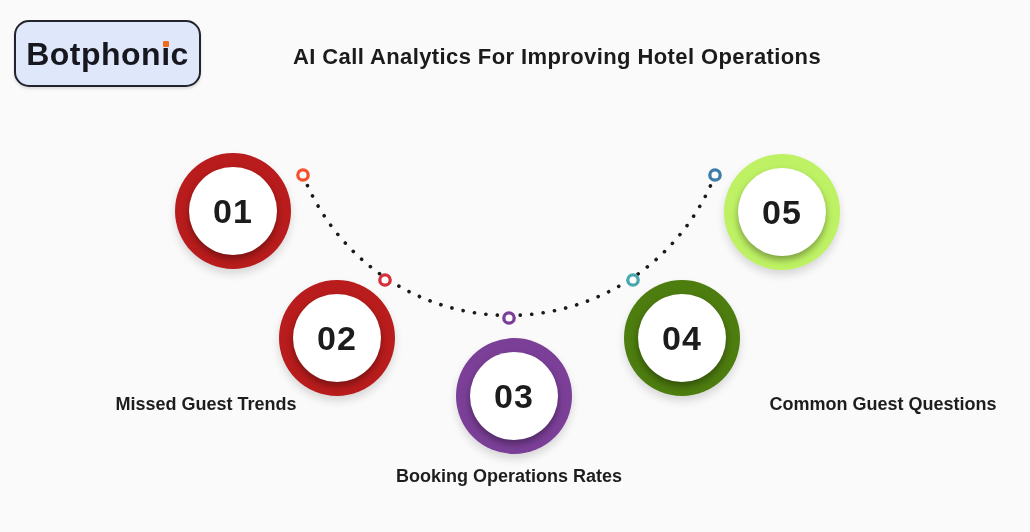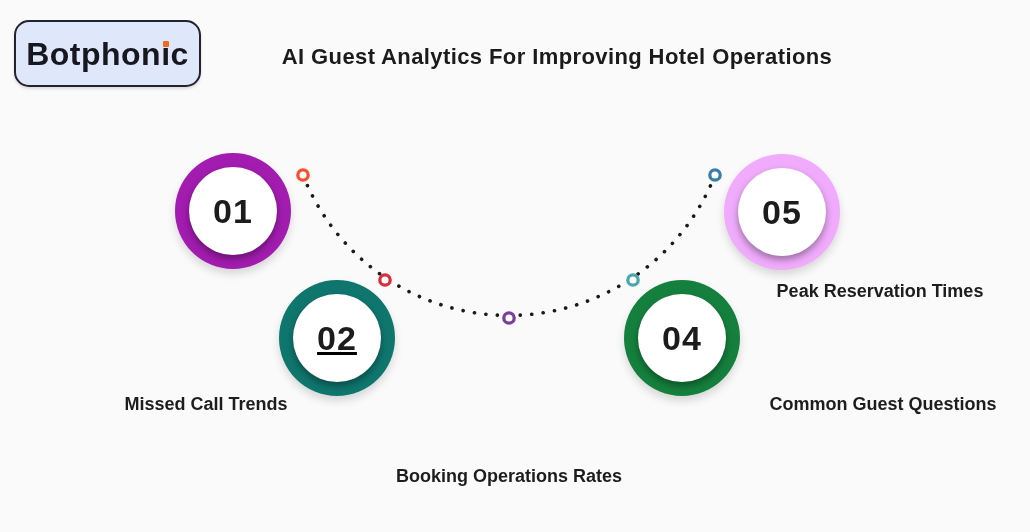--- a/index.html
+++ b/index.html
@@ -67,45 +67,47 @@
   .lab-4 { left:858px; top:404px;margin-left:25px; }
   .lab-5 { left:880px; top:291px; }
 </style>
 </head>
 <body>
 
 <div class="canvas">
 
   <div class="logo-badge" style="background: rgb(223, 231, 250); --dot-color: #F2691D;">Botphon<span class="logo-i">ı<span class="logo-i-dot"></span></span>c</div>
 
-  <div class="title">AI Guest Analytics For Improving Hotel Operations</div>
+  <div class="title">AI Call Analytics For Improving Hotel Operations</div>
 
   <svg class="connector" width="1030" height="532" viewBox="0 0 1030 532">
     <path d="M303 175 A221.3 221.3 0 0 0 715 175" fill="none" stroke-width="3.6" stroke-dasharray="0.1 11.4" stroke-linecap="round" stroke="#1A1A1A"></path>
     <circle cx="303" cy="175" r="5.2" fill="#ffffff" stroke-width="3.3" stroke="#F4512C"></circle>
     <circle cx="385" cy="280" r="5.2" fill="#ffffff" stroke-width="3.3" stroke="#D6303B"></circle>
     <circle cx="509" cy="318" r="5.2" fill="#ffffff" stroke-width="3.3" stroke="#7B3F98"></circle>
     <circle cx="633" cy="280" r="5.2" fill="#ffffff" stroke-width="3.3" stroke="#48A8AE"></circle>
     <circle cx="715" cy="175" r="5.2" fill="#ffffff" stroke-width="3.3" stroke="#3D7EA8"></circle>
   </svg>
 
-  <div class="step-circle pos-1" style="background: #a21caf;">
+  <div class="step-circle pos-1" style="background: #b91c1c;">
     <div class="step-circle-inner">01</div>
   </div>
 
-  <div class="step-circle pos-2" style="background: #0f766e; text-decoration: underline;">
+  <div class="step-circle pos-2" style="background: #b91c1c;">
     <div class="step-circle-inner">02</div>
   </div>
-  <div class="step-label lab-2">Missed Call Trends</div>
+  <div class="step-label lab-2">Missed Guest Trends</div>
 
+  <div class="step-circle pos-3" style="background: rgb(123, 63, 152);">
+    <div class="step-circle-inner">03</div>
+  </div>
   <div class="step-label lab-3">Booking Operations Rates</div>
 
-  <div class="step-circle pos-4" style="background: #15803d;">
+  <div class="step-circle pos-4" style="background: #4d7c0f;">
     <div class="step-circle-inner">04</div>
   </div>
   <div class="step-label lab-4">Common Guest Questions</div>
 
-  <div class="step-circle pos-5" style="background: #f0abfc;">
+  <div class="step-circle pos-5" style="background: #bef264;">
     <div class="step-circle-inner">05</div>
   </div>
-  <div class="step-label lab-5">Peak Reservation Times</div>
 
 </div>
 
 </body></html>

